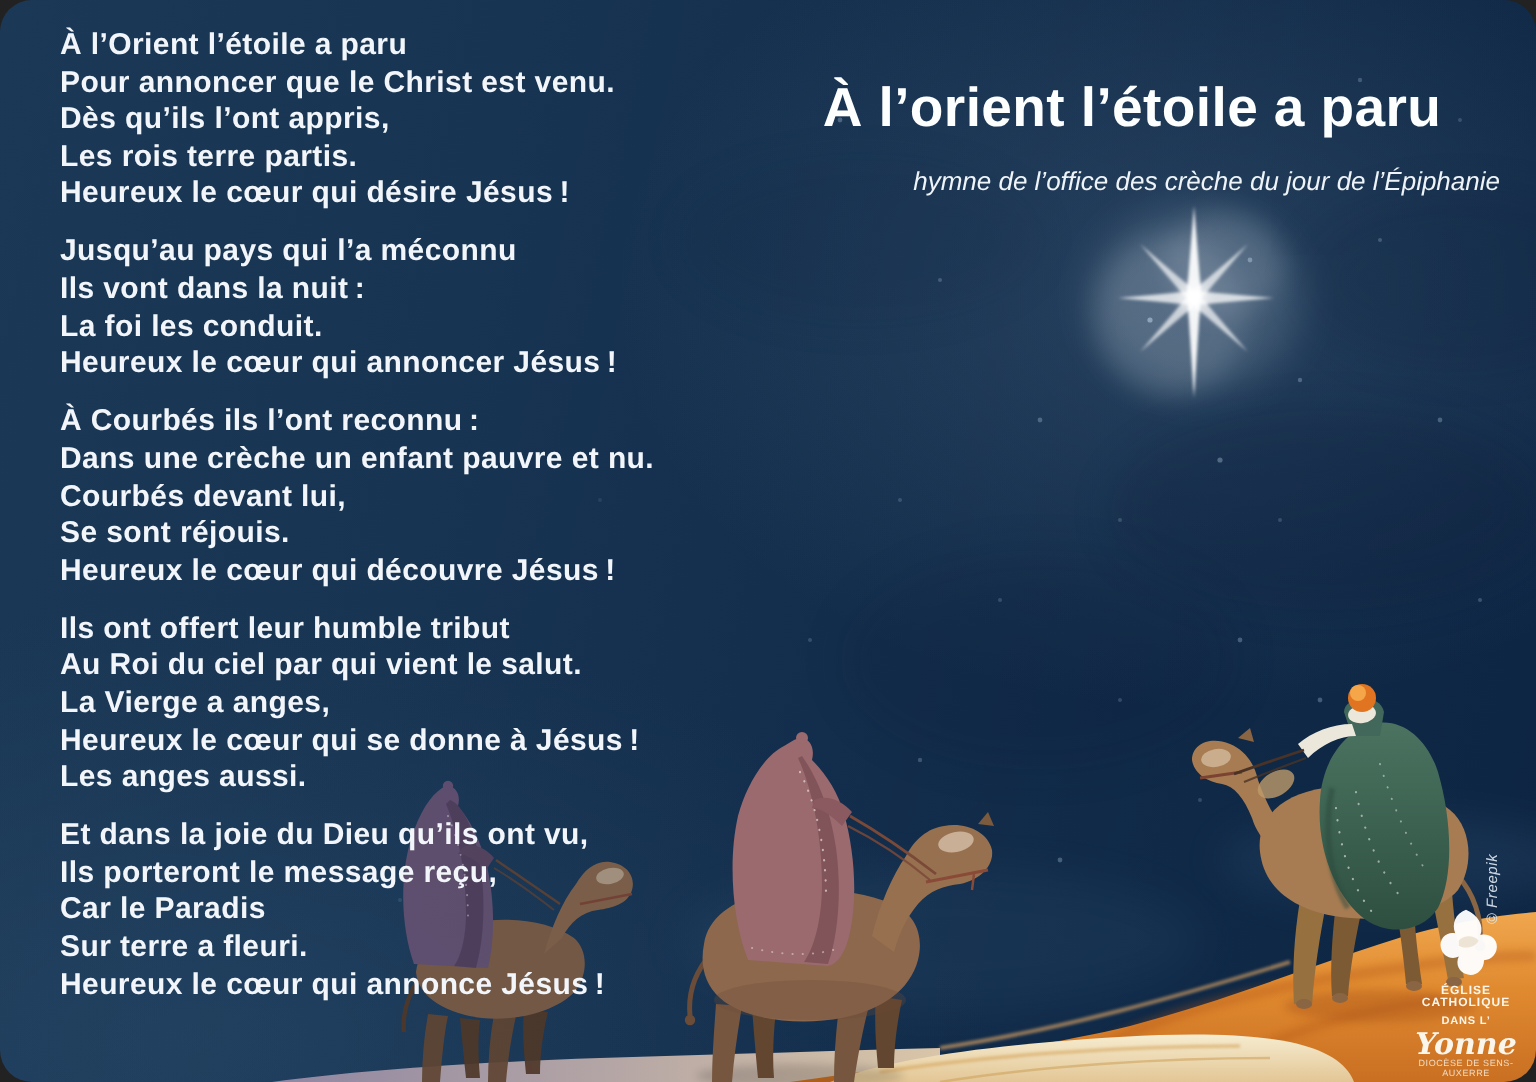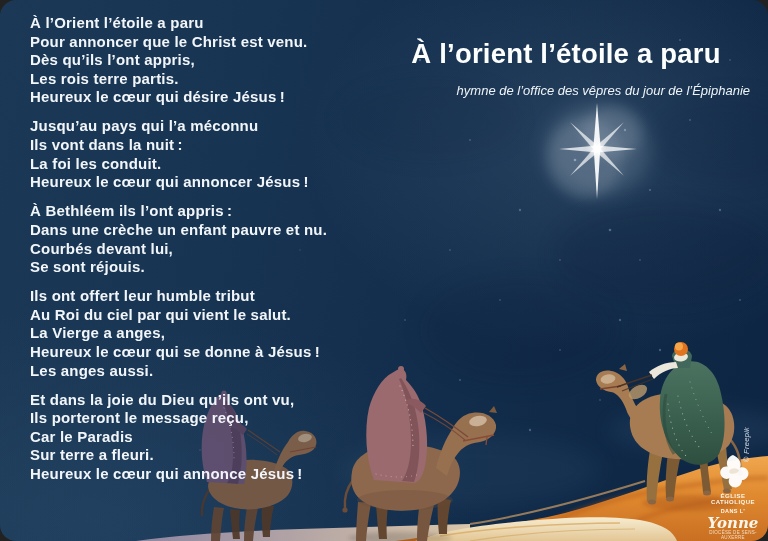--- a/index.html
+++ b/index.html
@@ -218,44 +218,45 @@
       <div class="vline">Les rois terre partis.</div>
       <div class="vline">Heureux le cœur qui désire Jésus !</div>
     </div>
     <div class="stanza">
       <div class="vline">Jusqu’au pays qui l’a méconnu</div>
       <div class="vline">Ils vont dans la nuit :</div>
       <div class="vline">La foi les conduit.</div>
       <div class="vline">Heureux le cœur qui annoncer Jésus !</div>
     </div>
     <div class="stanza">
-      <div class="vline">À Bethléem ils l’ont appris :</div>
+      <div class="vline">À Courbés ils l’ont reconnu :</div>
       <div class="vline">Dans une crèche un enfant pauvre et nu.</div>
       <div class="vline">Courbés devant lui,</div>
       <div class="vline">Se sont réjouis.</div>
+      <div class="vline">Heureux le cœur qui découvre Jésus !</div>
     </div>
     <div class="stanza">
       <div class="vline">Ils ont offert leur humble tribut</div>
       <div class="vline">Au Roi du ciel par qui vient le salut.</div>
       <div class="vline">La Vierge a anges,</div>
       <div class="vline">Heureux le cœur qui se donne à Jésus !</div>
       <div class="vline">Les anges aussi.</div>
     </div>
     <div class="stanza">
       <div class="vline">Et dans la joie du Dieu qu’ils ont vu,</div>
       <div class="vline">Ils porteront le message reçu,</div>
       <div class="vline">Car le Paradis</div>
       <div class="vline">Sur terre a fleuri.</div>
       <div class="vline">Heureux le cœur qui annonce Jésus !</div>
     </div>
   </div>
 
   <div class="header">
     <div class="title">À l’orient l’étoile a paru</div>
-    <div class="subtitle">hymne de l’office des vêpres du jour de l’Épiphanie</div>
+    <div class="subtitle">hymne de l’office des crèche du jour de l’Épiphanie</div>
   </div>
 
   <div class="credit">© Freepik</div>
 
   <div class="logo">
     <svg width="36" height="40" viewBox="0 0 40 44">
       <path d="M20 3 C14 5 12 11 14 16 C9 15 5 19 6 24 C7 29 12 31 16 29 C14 33 16 38 21 39 C26 40 30 36 30 31 C34 31 38 27 37 22 C36 18 32 16 28 17 C30 12 27 6 20 3 Z" fill="#ffffff" opacity=".96"></path>
       <path d="M16 20 C19 17 24 17 27 20 C25 24 19 25 16 23 Z" fill="#e8dfcd" opacity=".8"></path>
     </svg>
     <div class="logo-l1">ÉGLISE CATHOLIQUE</div>

